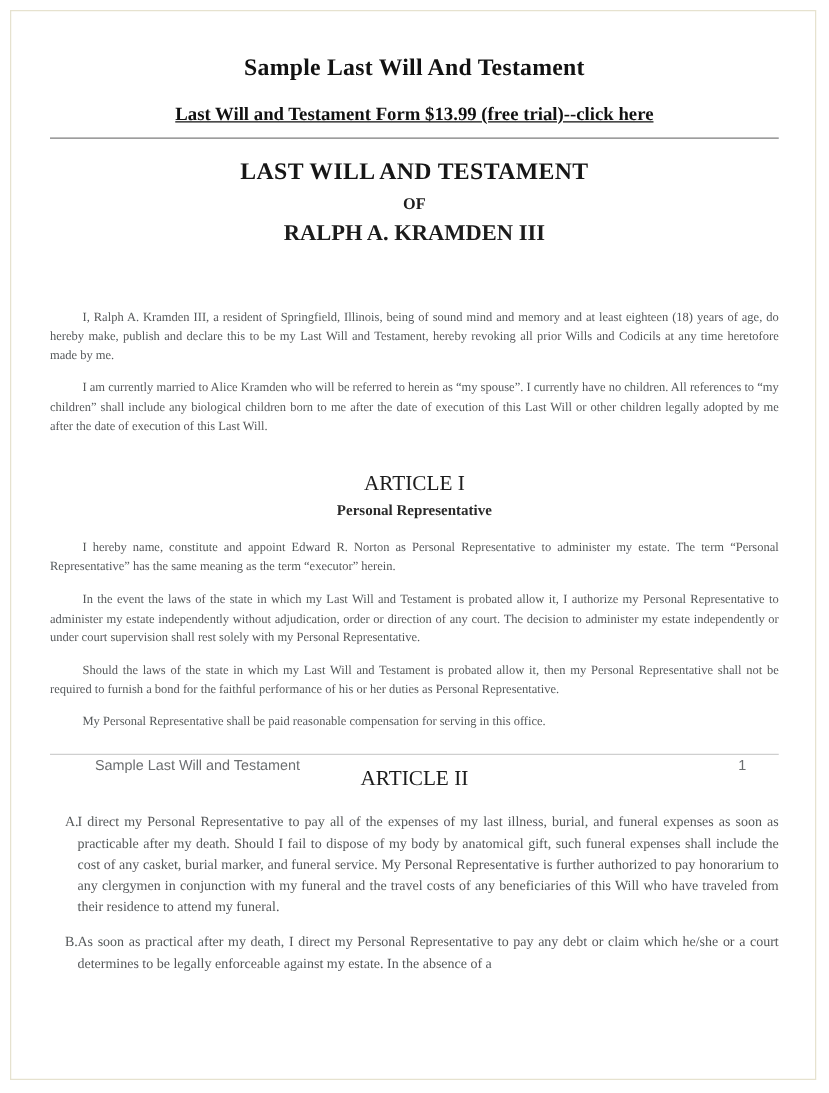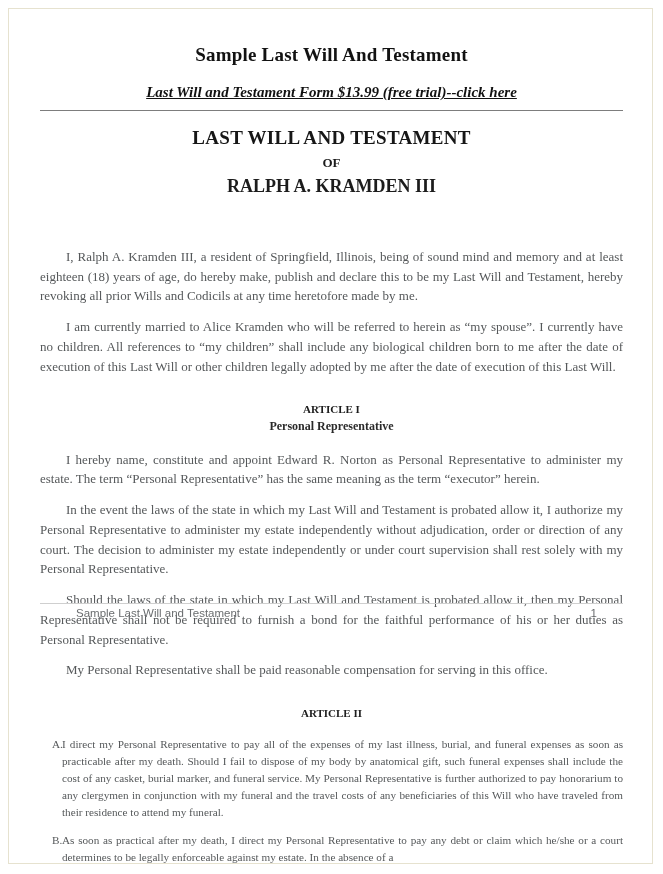--- a/index.html
+++ b/index.html
@@ -50,21 +50,20 @@
     font-size: 19px;
     font-weight: bold;
     letter-spacing: 0.2px;
     margin: 22px 0 0 0;
     color: #121212;
   }
 
   .promo-wrap {
     margin-top: 17px;
     text-align: center;
-    font-style: italic;
   }
   .promo-link {
     display: inline-block;
     font-size: 15px;
     font-weight: bold;
     color: #111111;
     text-decoration: underline;
     cursor: pointer;
   }
 
@@ -93,39 +92,39 @@
     line-height: 1.5;
   }
   .heading-block .h-name {
     font-size: 18px;
     font-weight: bold;
     color: #1c1c1c;
     line-height: 1.6;
   }
 
   .body-text {
-    font-size: 13px;
+    font-size: 10px;
     line-height: 1.52;
     text-align: justify;
     color: #55585a;
     margin: 0 0 11px 0;
     text-indent: 26px;
   }
   .body-text.first {
     margin-top: 46px;
   }
 
   .article-head {
     text-align: center;
     margin-top: 26px;
     margin-bottom: 14px;
   }
   .article-head .art-num {
-    font-size: 11px;
-    font-weight: bold;
+    font-size: 17px;
+    font-weight: normal;
     color: #1d1d1d;
     line-height: 1.45;
   }
   .article-head .art-sub {
     font-size: 12px;
     font-weight: bold;
     color: #2a2a2a;
     line-height: 1.45;
   }
 

